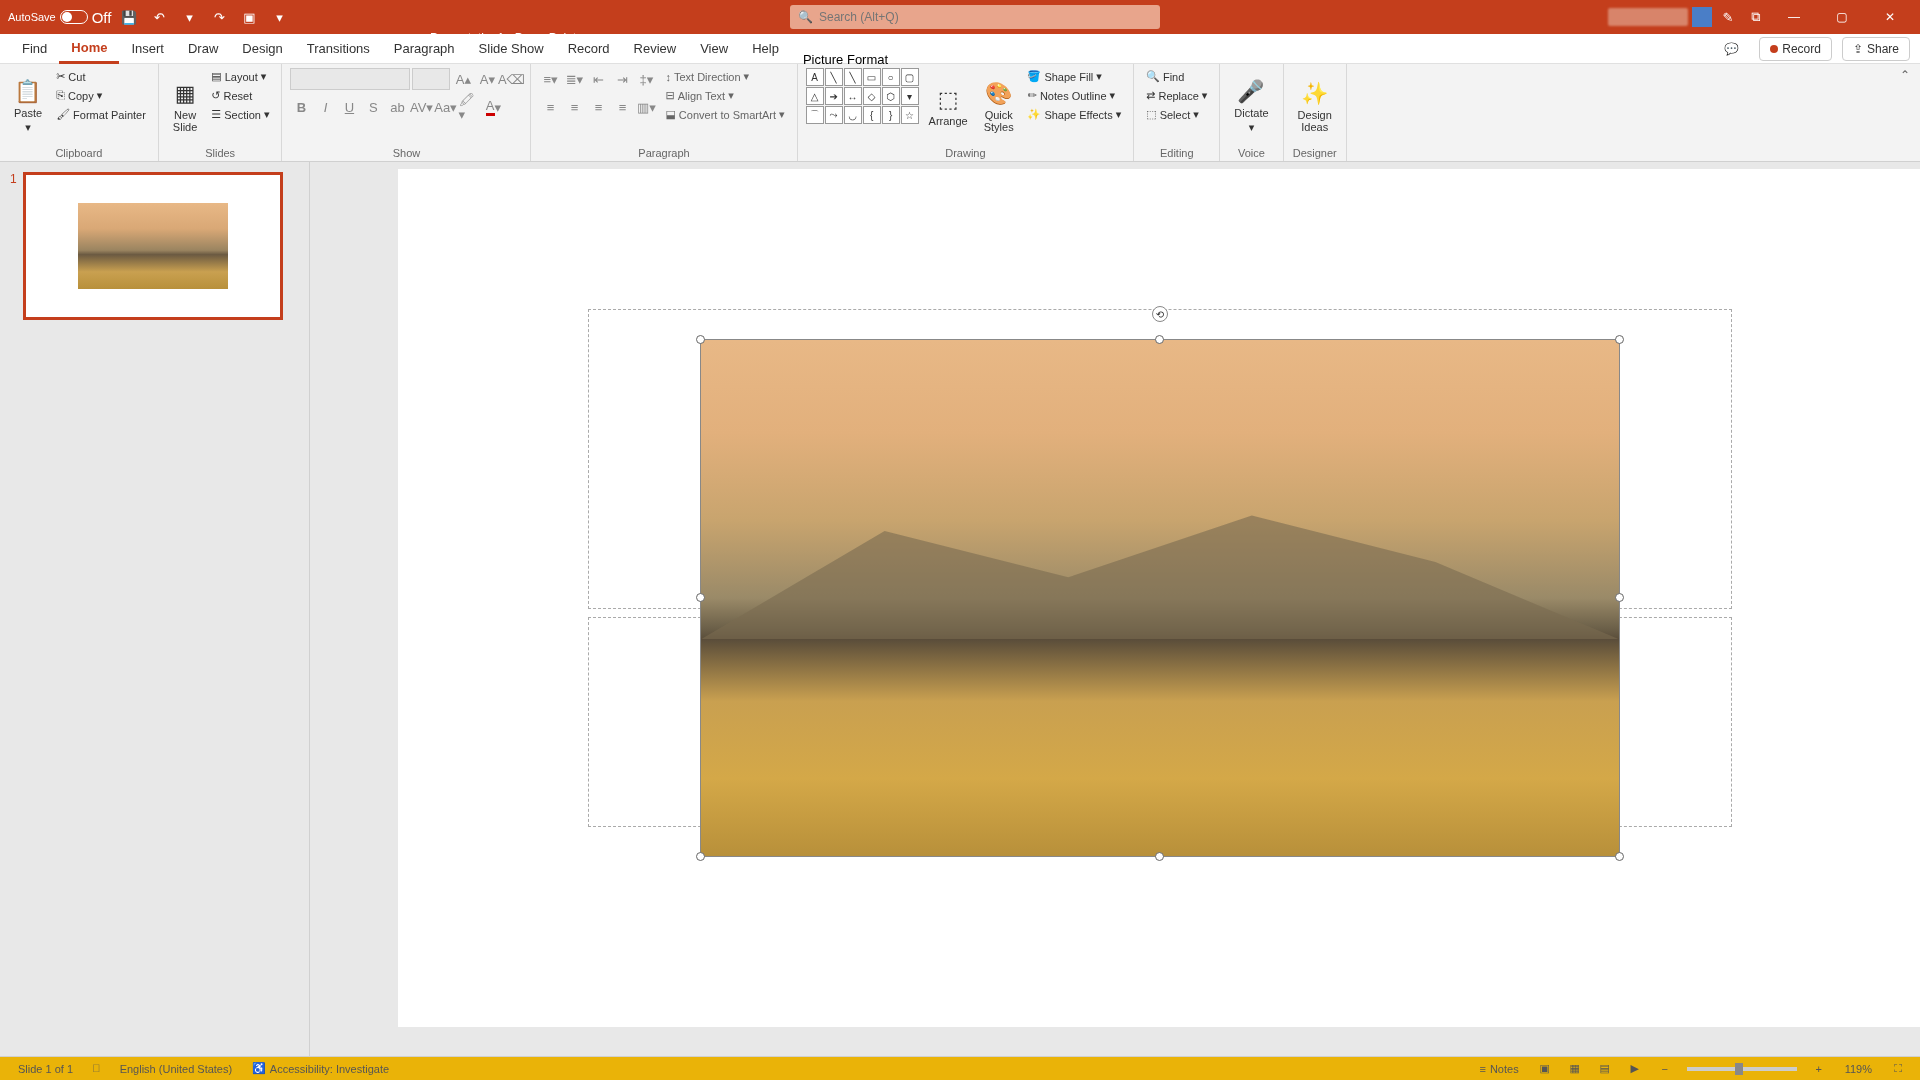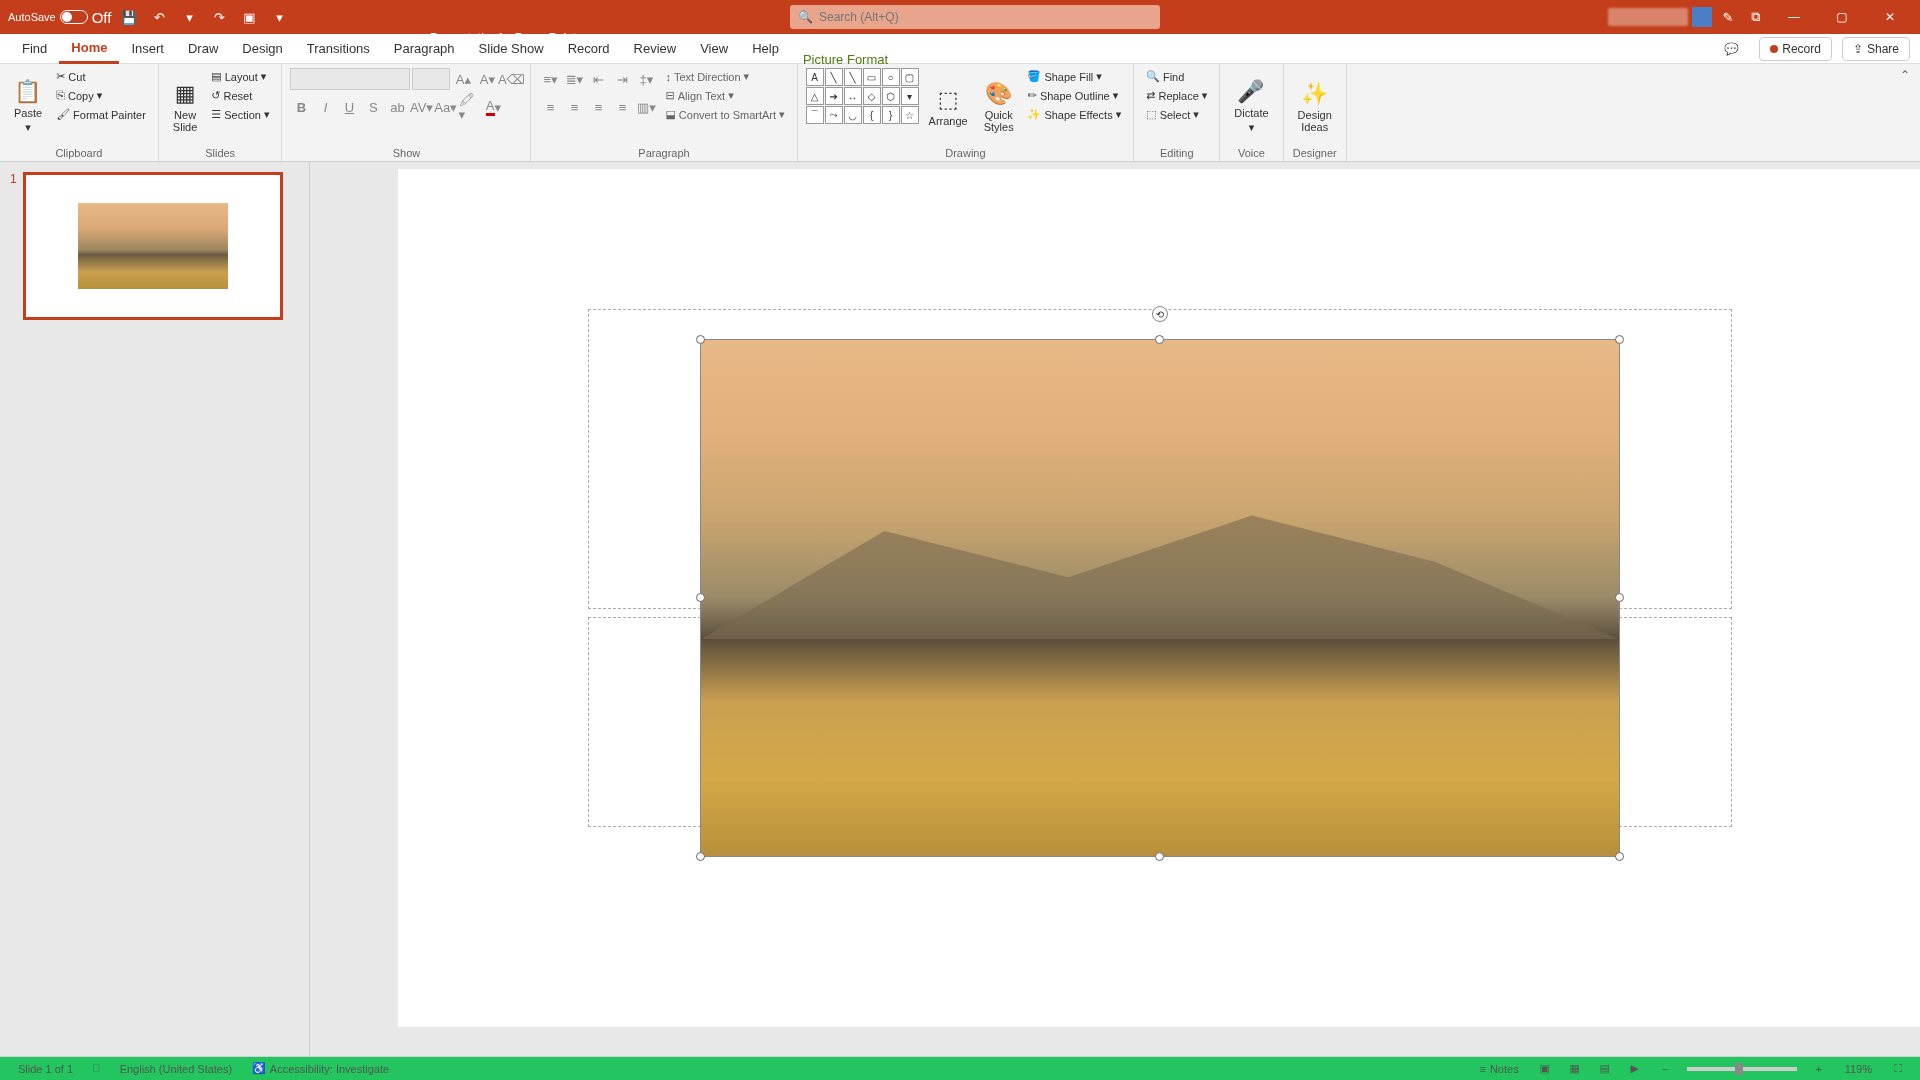--- a/index.html
+++ b/index.html
@@ -18,21 +18,21 @@
 .tb-search input { background:transparent; border:none; outline:none; margin-left:6px; font-size:12px; color:#5a2b1a; width:100%; }
 .tb-right { margin-left:auto; display:flex; align-items:center; gap:4px; padding-right:8px; }
 .user-chip { width:80px; height:18px; background:#d8846a; border-radius:2px; filter:blur(1px); }
 .user-sq { width:20px; height:20px; background:#4a7ec7; }
 .winbtn { width:44px; height:34px; display:flex; align-items:center; justify-content:center; cursor:pointer; font-size:12px; }
 
 
 .menubar { height:30px; background:#fff; border-bottom:1px solid #e0e0e0; display:flex; align-items:center; padding:0 10px; }
 .tab { padding:6px 12px; cursor:pointer; font-size:13px; }
 .tab.active { border-bottom:3px solid #c43e1c; color:#c43e1c; font-weight:600; }
-.tab.context { color:#4d7c0f;margin-top:22px; }
+.tab.context { color:#000000;margin-top:22px; }
 .menubar-right { margin-left:auto; display:flex; align-items:center; gap:10px; }
 .pill { padding:4px 10px; border:1px solid #ccc; border-radius:4px; font-size:12px; cursor:pointer; display:flex; align-items:center; gap:4px; }
 .rec-dot { width:8px; height:8px; border-radius:50%; background:#c43e1c; }
 
 
 .ribbon { height:98px; background:#f3f3f3; display:flex; border-bottom:1px solid #d0d0d0; }
 .group { border-right:1px solid #d8d8d8; display:flex; flex-direction:column; padding:4px 8px 2px; }
 .group-body { flex:1; display:flex; gap:4px; }
 .group-label { text-align:center; font-size:11px; color:#666; padding-top:2px; position:relative; }
 .vbtn { display:flex; flex-direction:column; align-items:center; justify-content:center; gap:2px; padding:2px 6px; cursor:pointer; font-size:11px; }
@@ -64,21 +64,21 @@
 .selected-img { position:absolute; left:302px; top:170px; width:920px; height:518px; border:1px solid #888; background:linear-gradient(180deg,#e8b886 0%,#e2b07c 18%,#c8a46e 35%,#9a8a68 50%,#6b5f48 56%,#5a4d3a 58%,#c9a050 70%,#d4a848 85%,#b8903a 100%); }
 .sel-handle { position:absolute; width:9px; height:9px; background:#fff; border:1px solid #666; border-radius:50%; }
 .h-tl{top:-5px;left:-5px;} .h-tm{top:-5px;left:50%;margin-left:-5px;} .h-tr{top:-5px;right:-5px;}
 .h-ml{top:50%;left:-5px;margin-top:-5px;} .h-mr{top:50%;right:-5px;margin-top:-5px;}
 .h-bl{bottom:-5px;left:-5px;} .h-bm{bottom:-5px;left:50%;margin-left:-5px;} .h-br{bottom:-5px;right:-5px;}
 .rotate-handle { position:absolute; top:-34px; left:50%; margin-left:-8px; width:16px; height:16px; border:1px solid #888; border-radius:50%; display:flex; align-items:center; justify-content:center; font-size:10px; background:#fff; }
 .mountains { position:absolute; bottom:42%; left:0; right:0; height:30%; }
 .mtn { position:absolute; bottom:0; background:#7a6b50; opacity:0.6; clip-path:polygon(0 100%,20% 30%,40% 60%,60% 20%,80% 50%,100% 100%); width:100%; height:100%; }
 
 
-.statusbar { height:24px; background:#22c55e; border-top:1px solid #d0d0d0; display:flex; align-items:center; font-size:11px; color:#555; padding:0 8px; }
+.statusbar { height:24px; background:#eab308; border-top:1px solid #d0d0d0; display:flex; align-items:center; font-size:11px; color:#555; padding:0 8px; }
 .sb-item { padding:0 10px; cursor:pointer; display:flex; align-items:center; gap:4px; }
 .sb-right { margin-left:auto; display:flex; align-items:center; gap:2px; }
 .viewbtn { width:28px; height:20px; display:flex; align-items:center; justify-content:center; cursor:pointer; }
 .zoom-slider { width:110px; height:4px; background:#ccc; position:relative; margin:0 6px; }
 .zoom-thumb { position:absolute; width:8px; height:12px; background:#888; top:-4px; left:48px; }
 </style>
 </head>
 <body>
 
 
@@ -299,21 +299,21 @@
 Styles</span>
         </div>
       <div class="col">
         <div class="mini enabled">
             <span>🪣</span>
             <span>Shape Fill</span>
             <span>▾</span>
           </div>
         <div class="mini enabled">
             <span>✏</span>
-            <span>Shape Outline</span>
+            <span>Notes Outline</span>
             <span>▾</span>
           </div>
         <div class="mini enabled">
             <span>✨</span>
             <span>Shape Effects</span>
             <span>▾</span>
           </div>
       </div>
     </div>
     <div class="group-label">Drawing</div>

